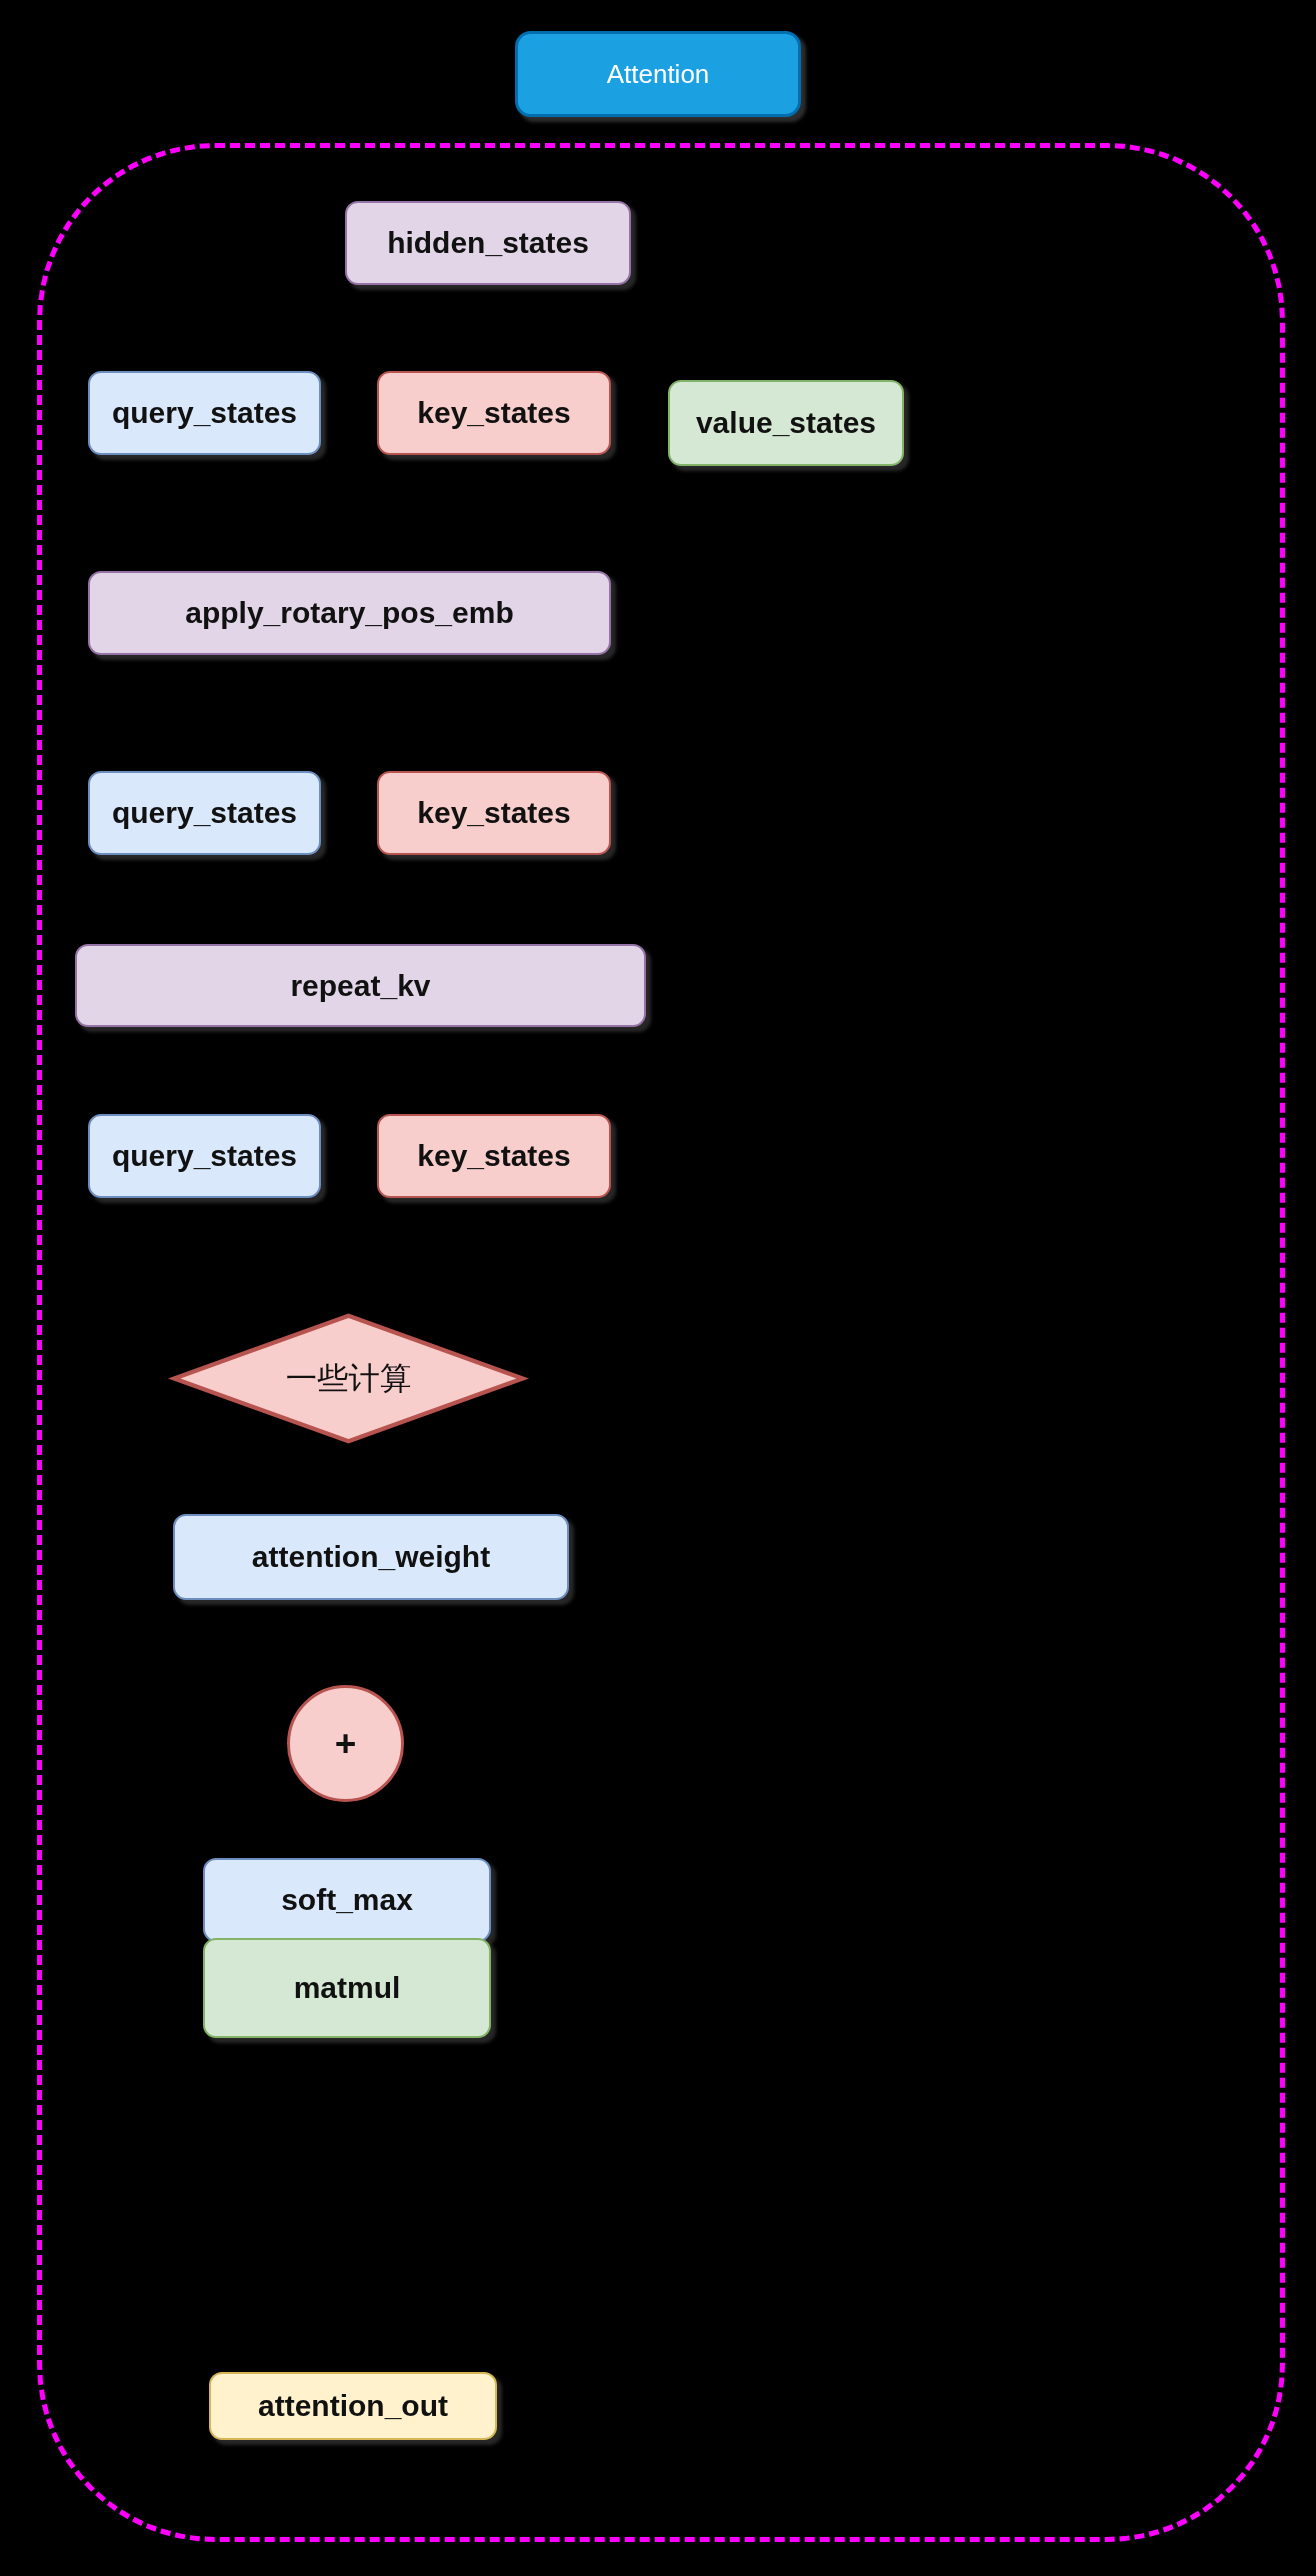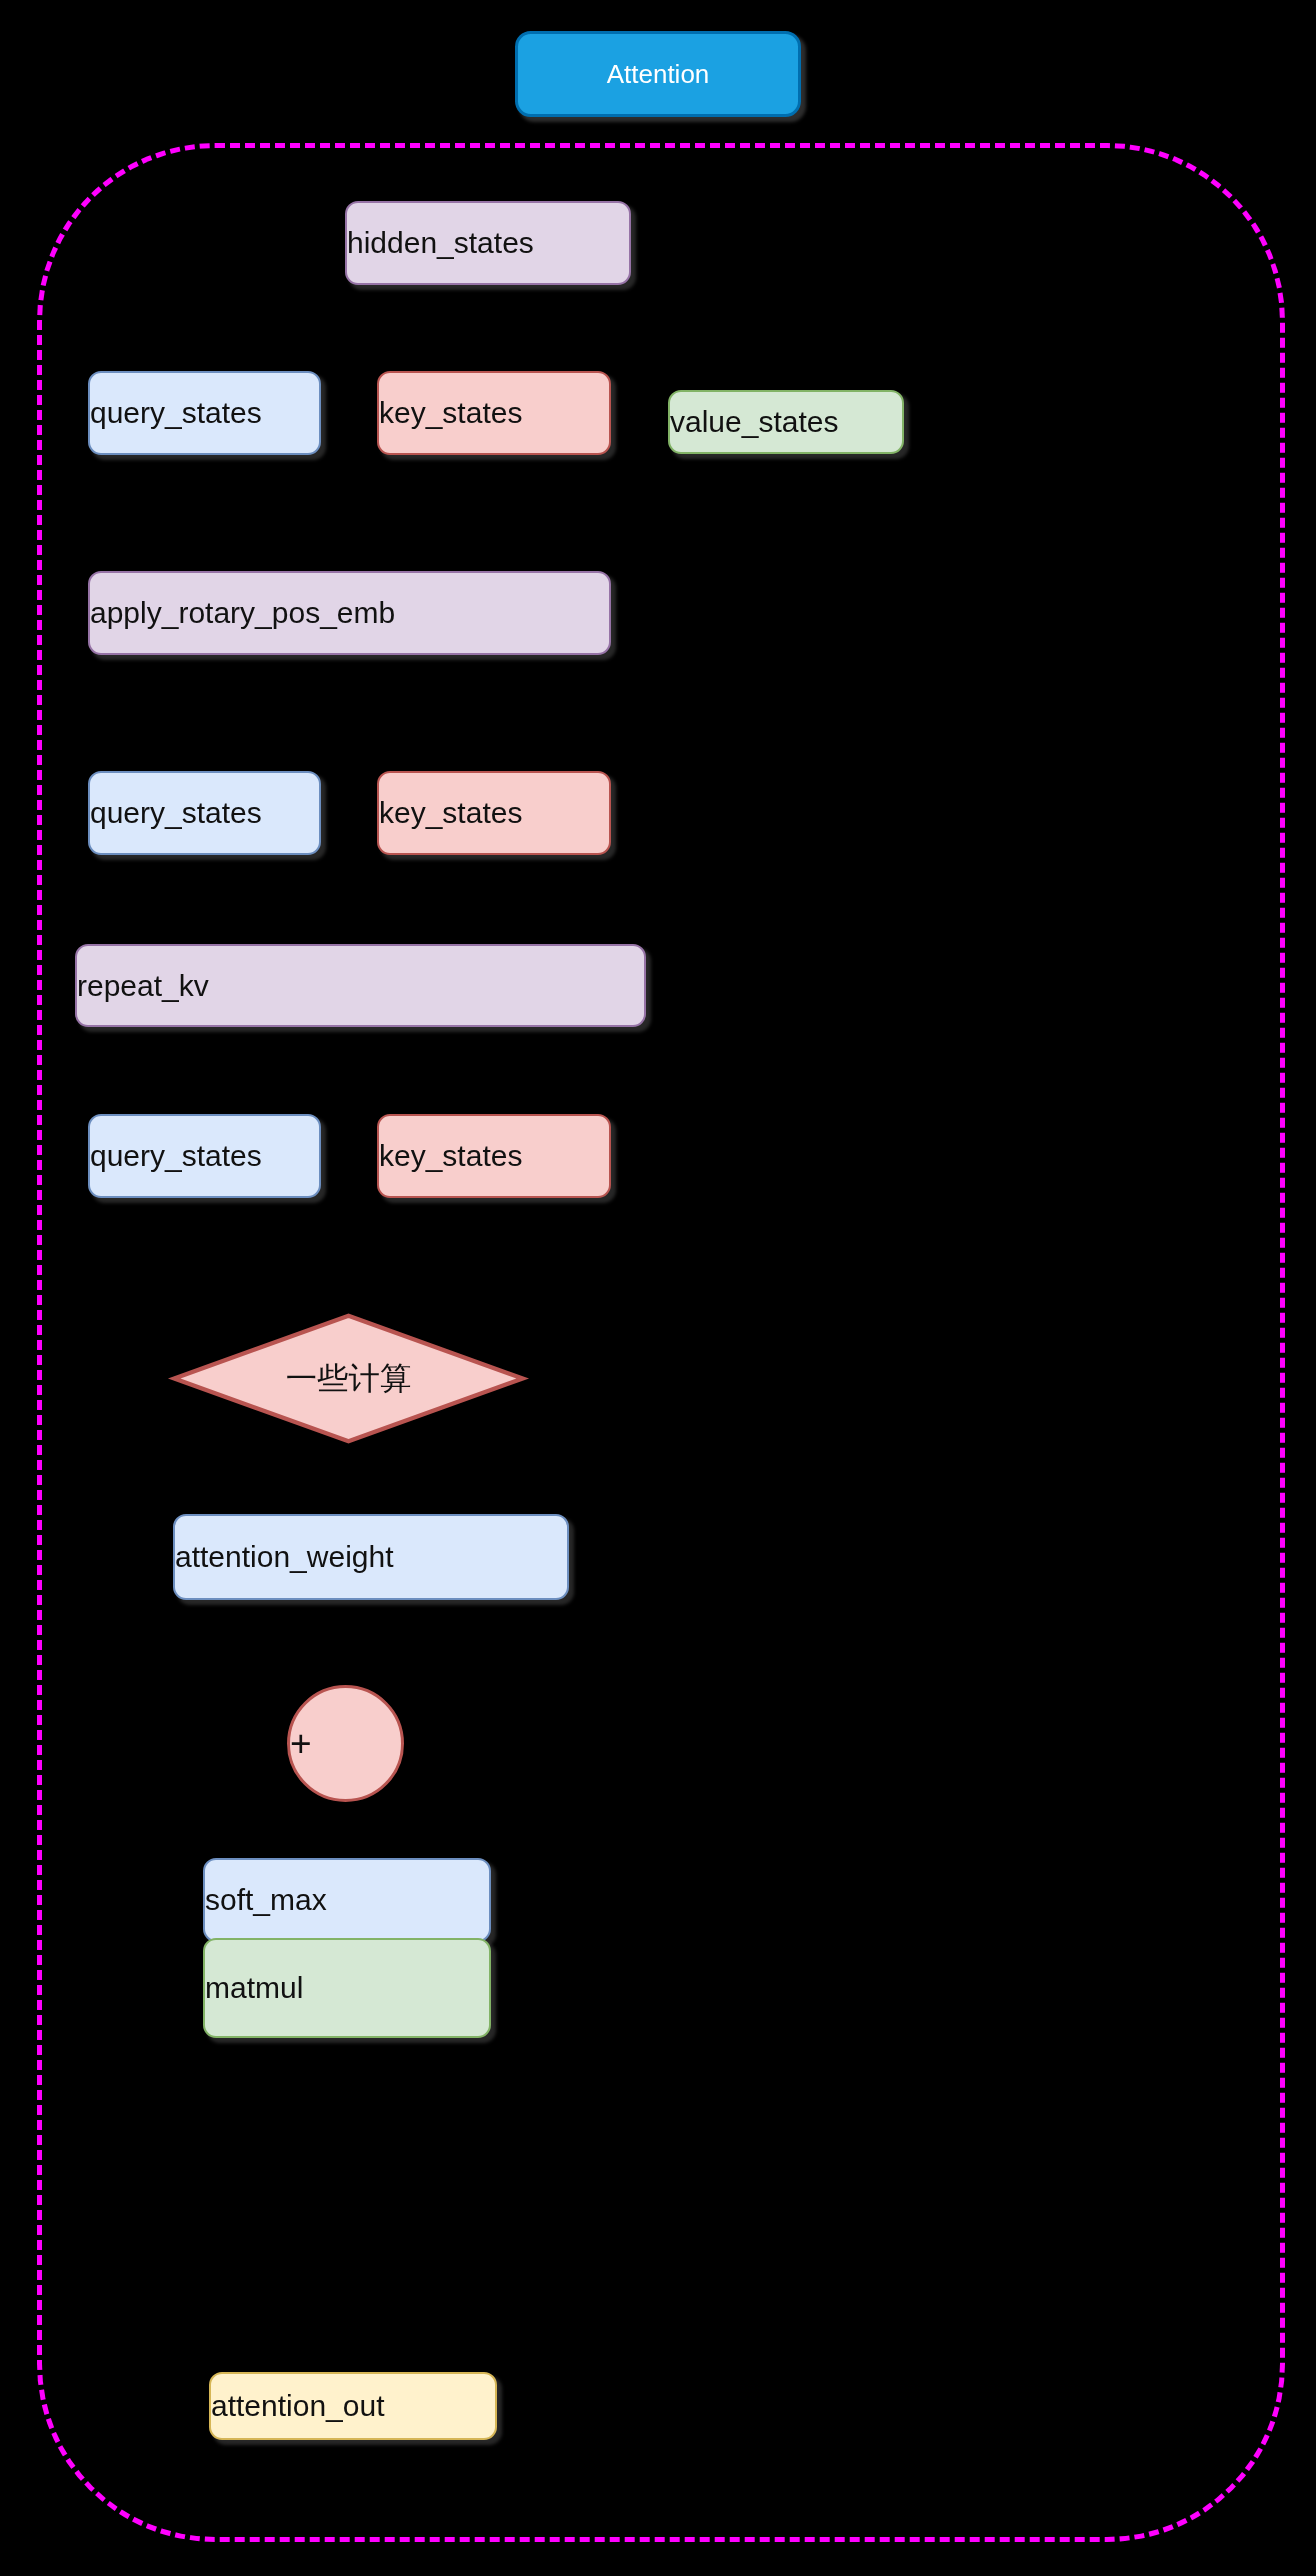--- a/index.html
+++ b/index.html
@@ -35,26 +35,27 @@
     border:3.6px solid var(--title-border);
     border-radius:15.7px;
     box-sizing:border-box;
     display:flex;align-items:center;justify-content:center;
     color:#ffffff;font-size:26px;
     box-shadow:4.3px 4.3px 3.6px rgba(128,128,128,0.35);
   }
   .node{
     position:absolute;
     box-sizing:border-box;
-    display:flex;align-items:center;justify-content:flex-start;
+    display:flex;align-items:center;justify-content:center;
     border-radius:13px;
     border:2.9px solid #000;
     font-size:30px;color:#111111;
     box-shadow:4.3px 4.3px 3.6px rgba(128,128,128,0.3);
     text-align:center;
+    font-weight:bold;
   }
   .purple{background:var(--purple-fill);border-color:var(--purple-border);}
   .blue{background:var(--blue-fill);border-color:var(--blue-border);}
   .red{background:var(--red-fill);border-color:var(--red-border);}
   .green{background:var(--green-fill);border-color:var(--green-border);}
   .yellow{background:var(--yellow-fill);border-color:var(--yellow-border);}
   .circle{
     border-radius:50%;
     border-width:3.6px;
     font-size:37px;
@@ -90,21 +91,21 @@
 
 
   <div class="node blue" style="left:88px;top:371px;width:233px;height:84px">
     <span>query_states</span>
   </div>
 
   <div class="node red" style="left:377px;top:371px;width:234px;height:84px">
     <span>key_states</span>
   </div>
 
-  <div class="node green" style="left:668px;top:390px;width:236px;height:64px">
+  <div class="node green" style="left:668px;top:380px;width:236px;height:86px">
     <span>value_states</span>
   </div>
 
   <div class="node purple" style="left:88px;top:571px;width:523px;height:84px">
     <span>apply_rotary_pos_emb</span>
   </div>
 
   <div class="node blue" style="left:88px;top:771px;width:233px;height:84px">
     <span>query_states</span>
   </div>

